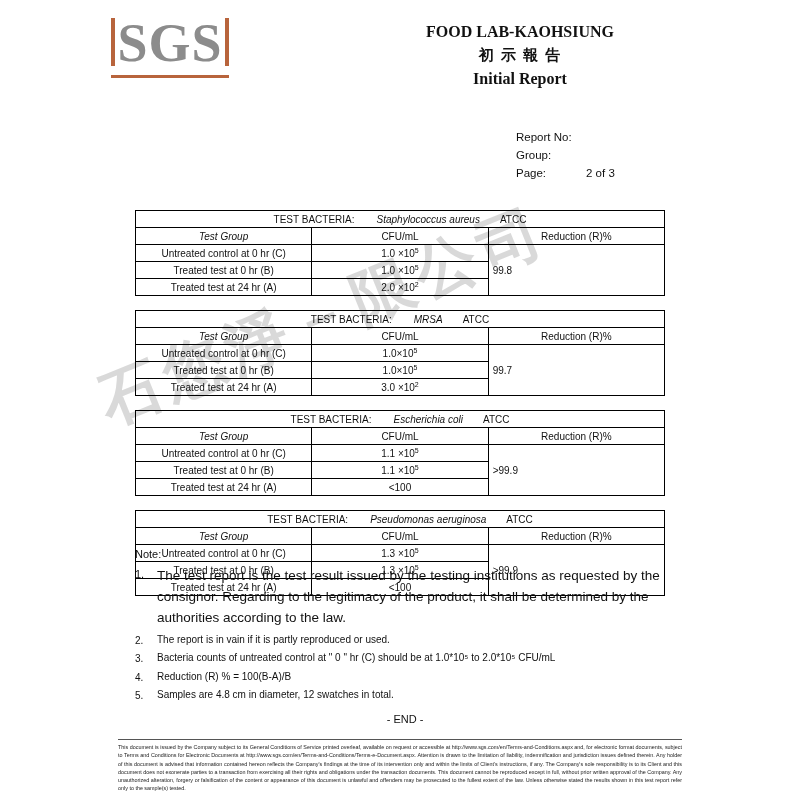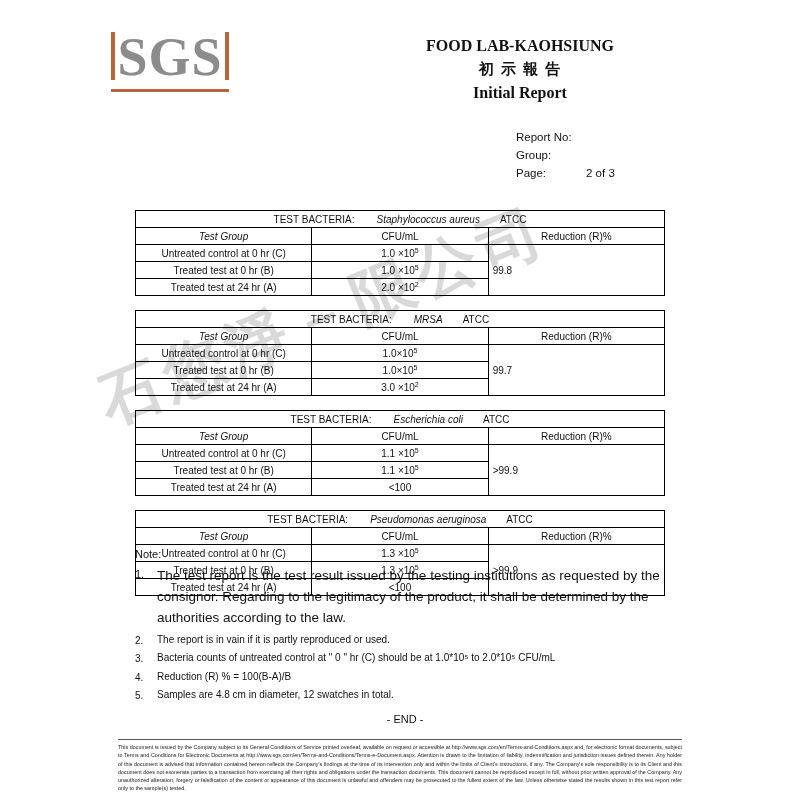--- a/index.html
+++ b/index.html
@@ -20,21 +20,21 @@
     width: 800px;
     height: 800px;
     box-sizing: border-box;
   }
 
   
   .header {
     position: relative;
     display: flex;
     align-items: flex-start;
-    padding: 30px 0 0 0;
+    padding: 16px 0 0 0;
     height: 90px;
   }
   .logo-wrap {
     width: 300px;
     display: flex;
     justify-content: center;
     padding-left: 40px;
     box-sizing: border-box;
   }
   .sgs-logo {

